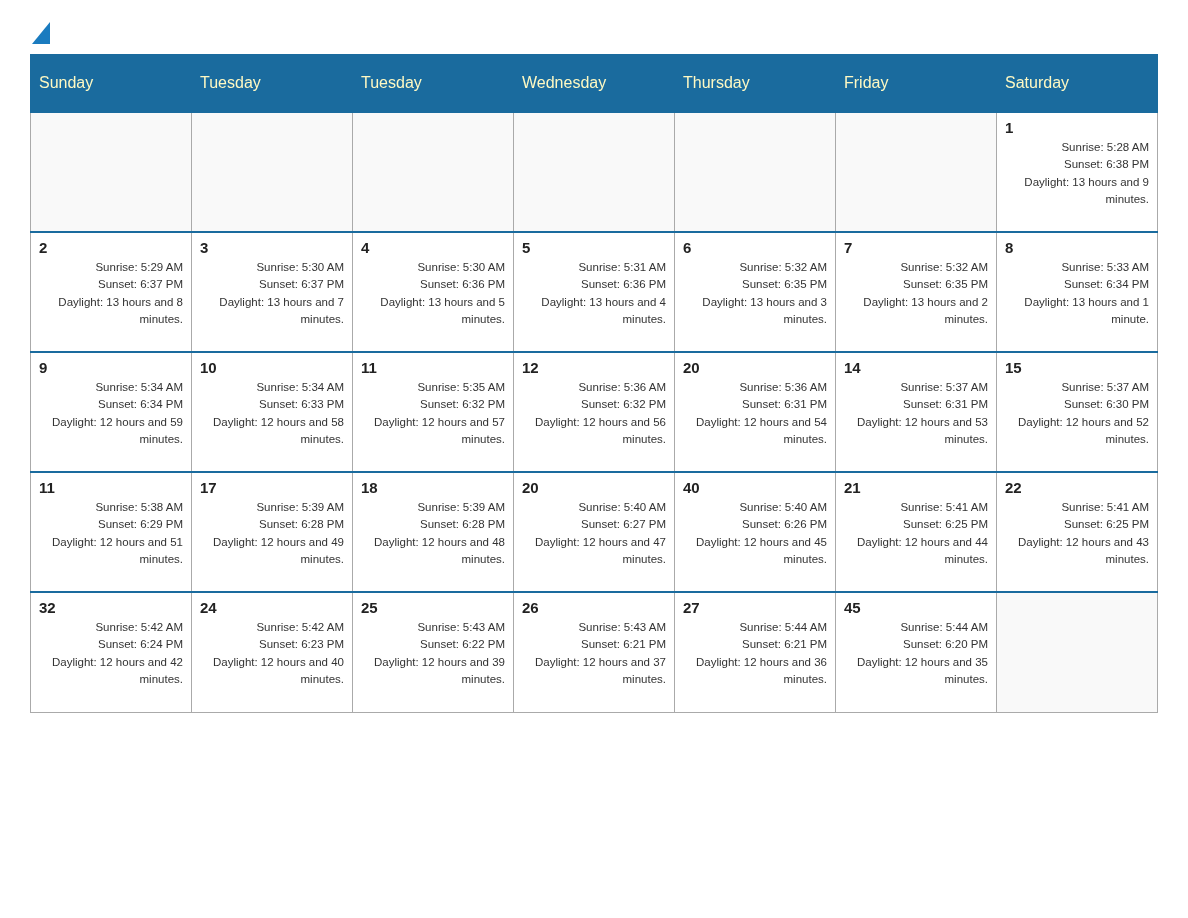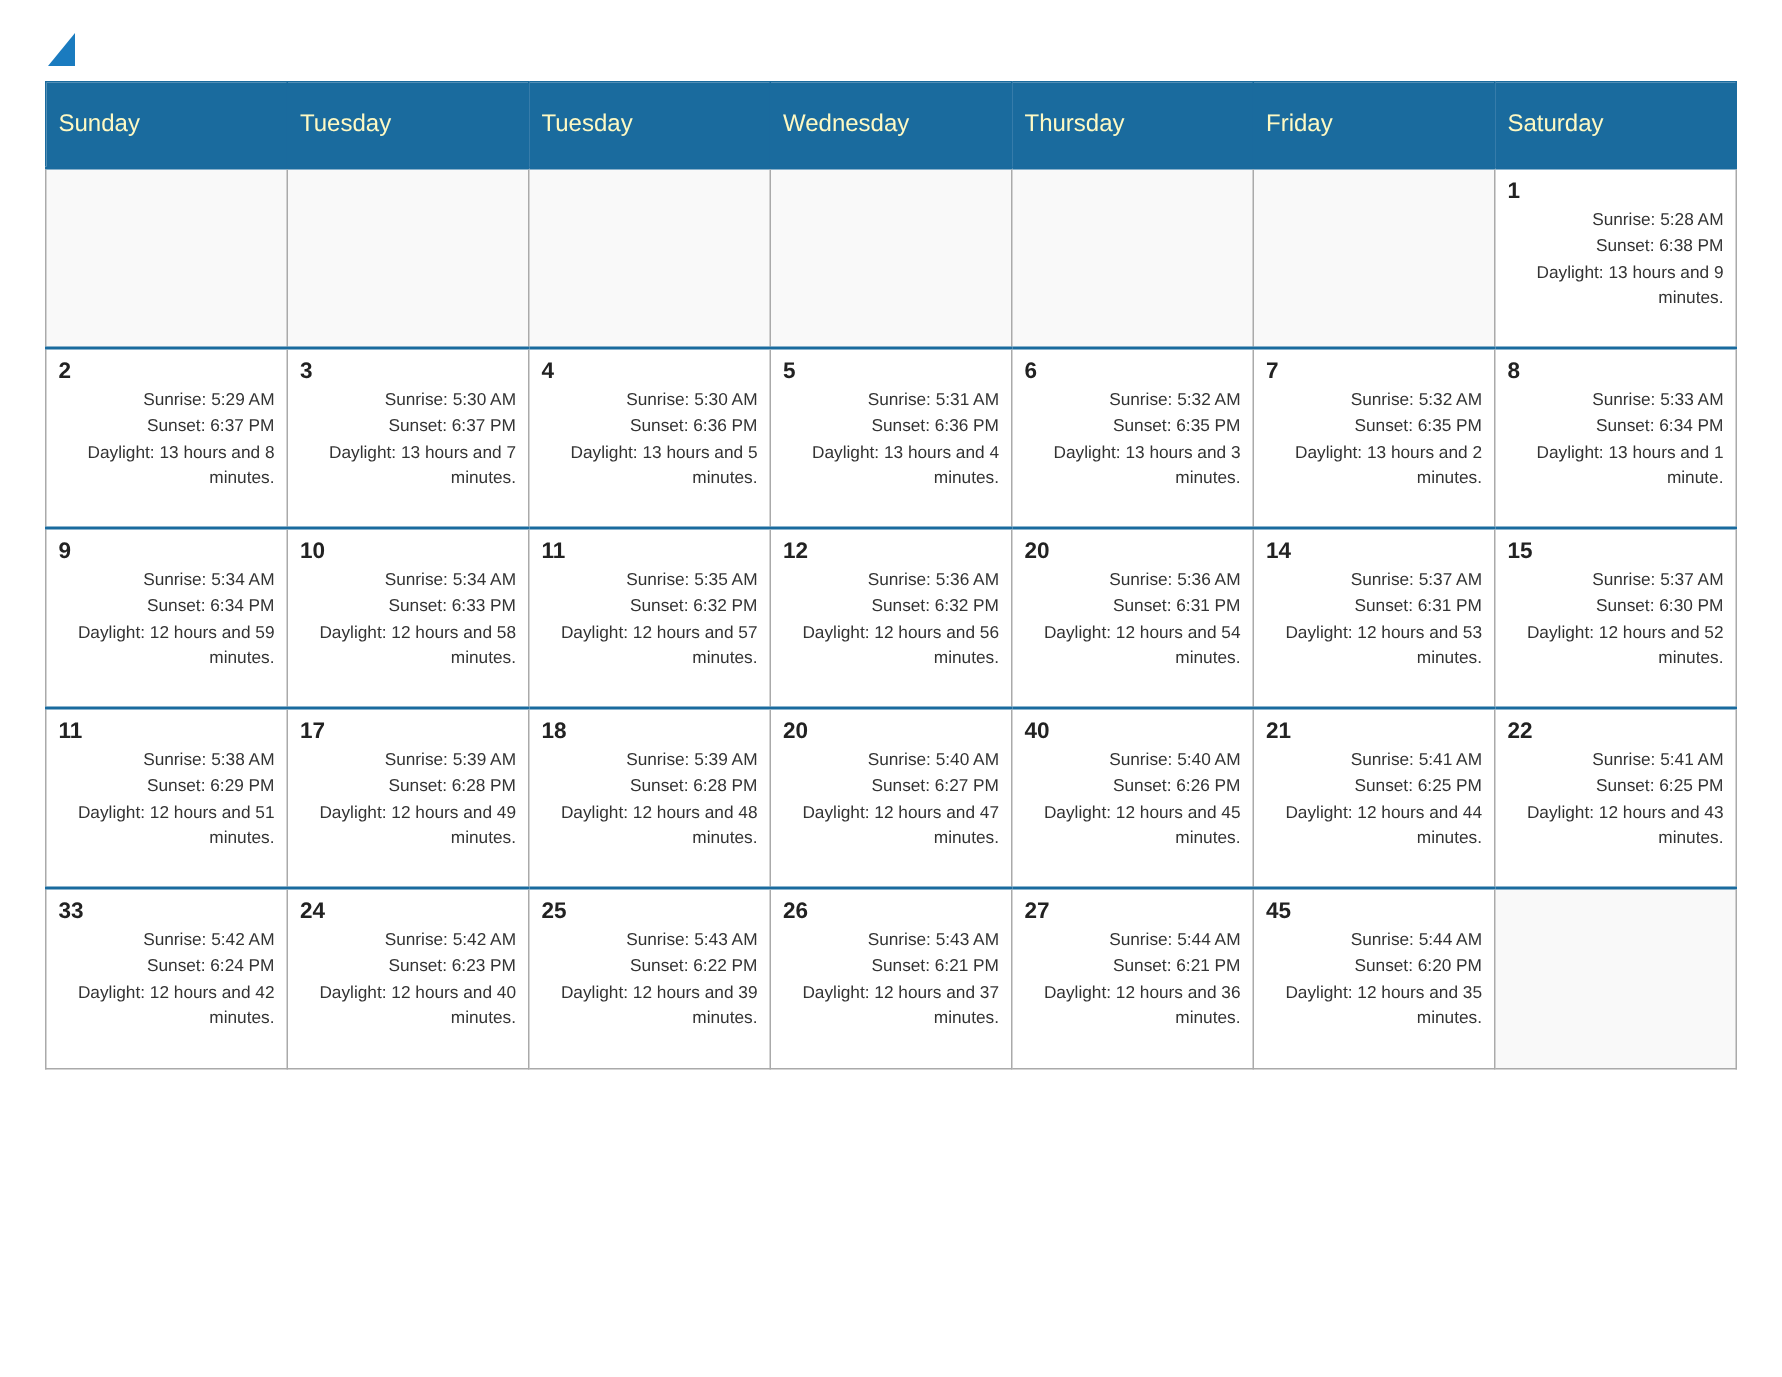--- a/index.html
+++ b/index.html
@@ -226,21 +226,21 @@
           <span class="day-number">21</span>
           <div class="day-info">Sunrise: 5:41 AM<br>Sunset: 6:25 PM<br>Daylight: 12 hours and 44 minutes.</div>
         </td>
         <td>
           <span class="day-number">22</span>
           <div class="day-info">Sunrise: 5:41 AM<br>Sunset: 6:25 PM<br>Daylight: 12 hours and 43 minutes.</div>
         </td>
       </tr>
       <tr class="week-row">
         <td>
-          <span class="day-number">33</span>
+          <span class="day-number">32</span>
           <div class="day-info">Sunrise: 5:42 AM<br>Sunset: 6:24 PM<br>Daylight: 12 hours and 42 minutes.</div>
         </td>
         <td>
           <span class="day-number">24</span>
           <div class="day-info">Sunrise: 5:42 AM<br>Sunset: 6:23 PM<br>Daylight: 12 hours and 40 minutes.</div>
         </td>
         <td>
           <span class="day-number">25</span>
           <div class="day-info">Sunrise: 5:43 AM<br>Sunset: 6:22 PM<br>Daylight: 12 hours and 39 minutes.</div>
         </td>

